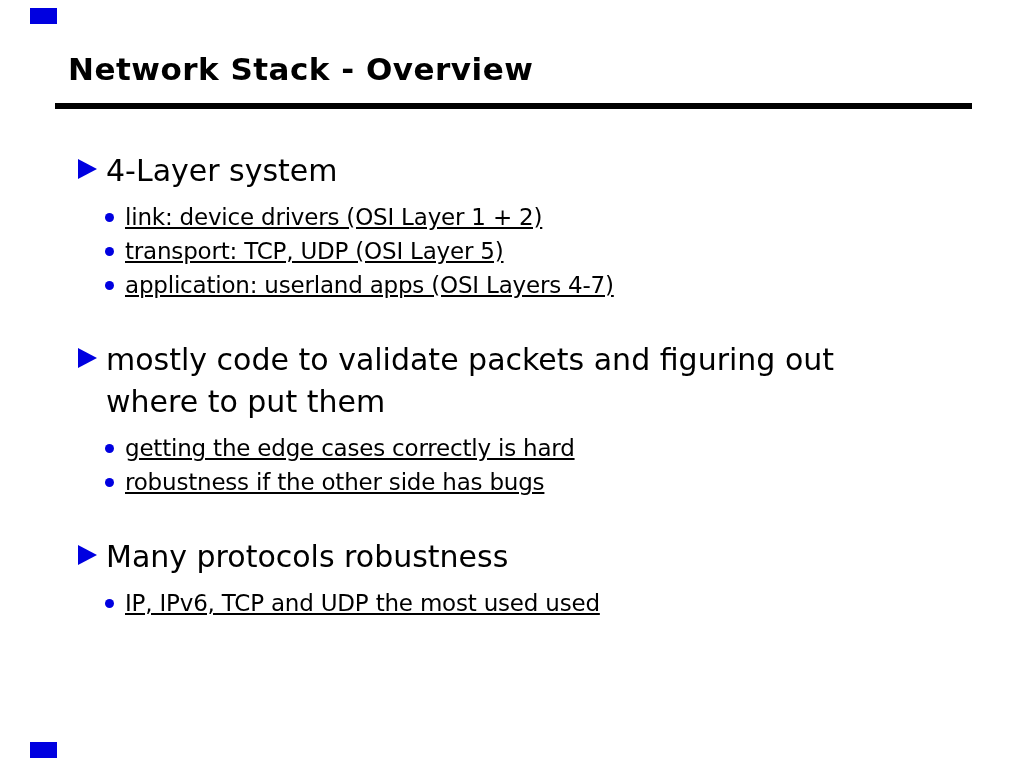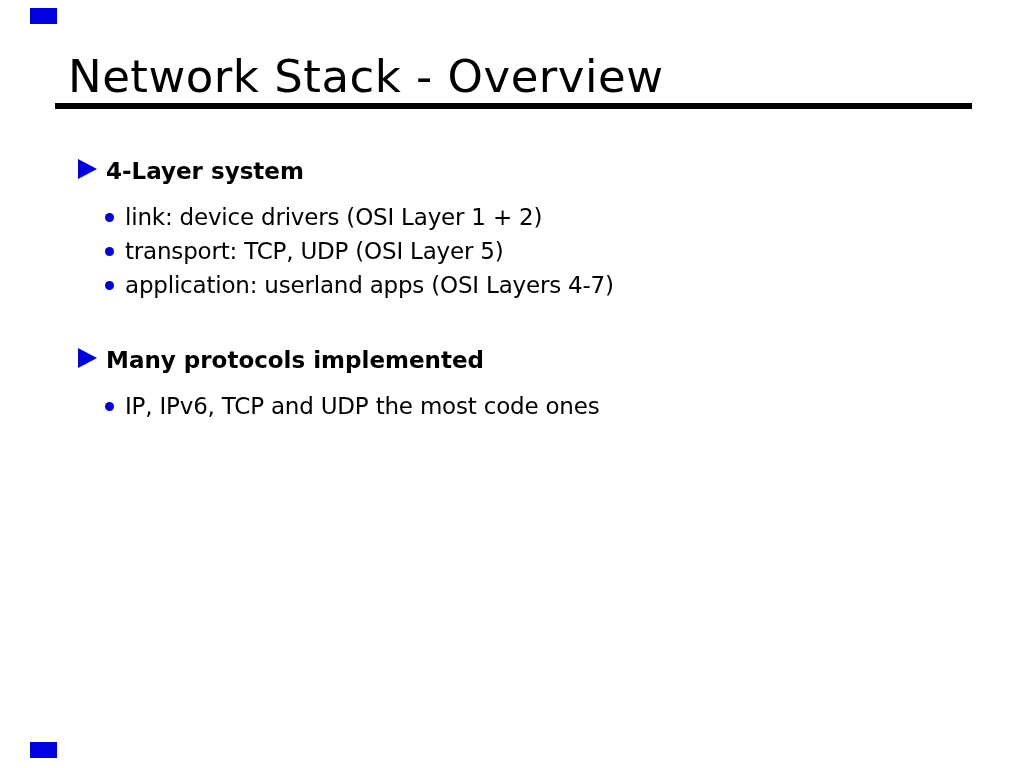--- a/index.html
+++ b/index.html
@@ -23,22 +23,22 @@
     background: var(--accent);
   }
   .corner-mark.top { top: 8px; }
   .corner-mark.bottom { top: 742px; }
 
   .slide-title {
     position: absolute;
     left: 68px;
     top: 52px;
     margin: 0;
-    font-size: 45px;
-    font-weight: 400;
+    font-size: 31px;
+    font-weight: 700;
     line-height: 1.1;
     letter-spacing: 0.5px;
     white-space: nowrap;
   }
 
   .title-rule {
     position: absolute;
     left: 55px;
     top: 103px;
     width: 917px;
@@ -67,38 +67,38 @@
     width: 0;
     height: 0;
     border-left: 19px solid var(--accent);
     border-top: 10px solid transparent;
     border-bottom: 10px solid transparent;
     margin-top: 9px;
     margin-right: 9px;
   }
 
   .section-heading {
-    font-size: 23px;
+    font-size: 30px;
     line-height: 42px;
     max-width: 805px;
-    font-weight: bold;
   }
 
   .bullet-list {
     list-style: none;
     margin: 0;
     padding: 0 0 0 0;
   }
 
   .bullet-item {
     position: relative;
     padding-left: 47px;
     font-size: 23px;
     line-height: 34px;
     letter-spacing: -0.2px;
+    text-decoration: underline;
   }
 
   .bullet-item::before {
     content: "";
     position: absolute;
     left: 27px;
     top: 13px;
     width: 9px;
     height: 9px;
     border-radius: 50%;
@@ -120,26 +120,36 @@
       <span class="tri-icon"></span>
       <span class="section-heading">4-Layer system</span>
     </div>
     <ul class="bullet-list">
       <li class="bullet-item">link: device drivers (OSI Layer 1 + 2)</li>
       <li class="bullet-item">transport: TCP, UDP (OSI Layer 5)</li>
       <li class="bullet-item">application: userland apps (OSI Layers 4-7)</li>
     </ul>
   </div>
 
+  <div class="section">
+    <div class="heading-row">
+      <span class="tri-icon"></span>
+      <span class="section-heading">mostly code to validate packets and figuring out where to put them</span>
+    </div>
+    <ul class="bullet-list">
+      <li class="bullet-item">getting the edge cases correctly is hard</li>
+      <li class="bullet-item">robustness if the other side has bugs</li>
+    </ul>
+  </div>
 
   <div class="section">
     <div class="heading-row">
       <span class="tri-icon"></span>
-      <span class="section-heading">Many protocols implemented</span>
+      <span class="section-heading">Many protocols robustness</span>
     </div>
     <ul class="bullet-list">
-      <li class="bullet-item">IP, IPv6, TCP and UDP the most code ones</li>
+      <li class="bullet-item">IP, IPv6, TCP and UDP the most used used</li>
     </ul>
   </div>
 
 </div>
 
 <div class="corner-mark bottom"></div>
 
 </body></html>

